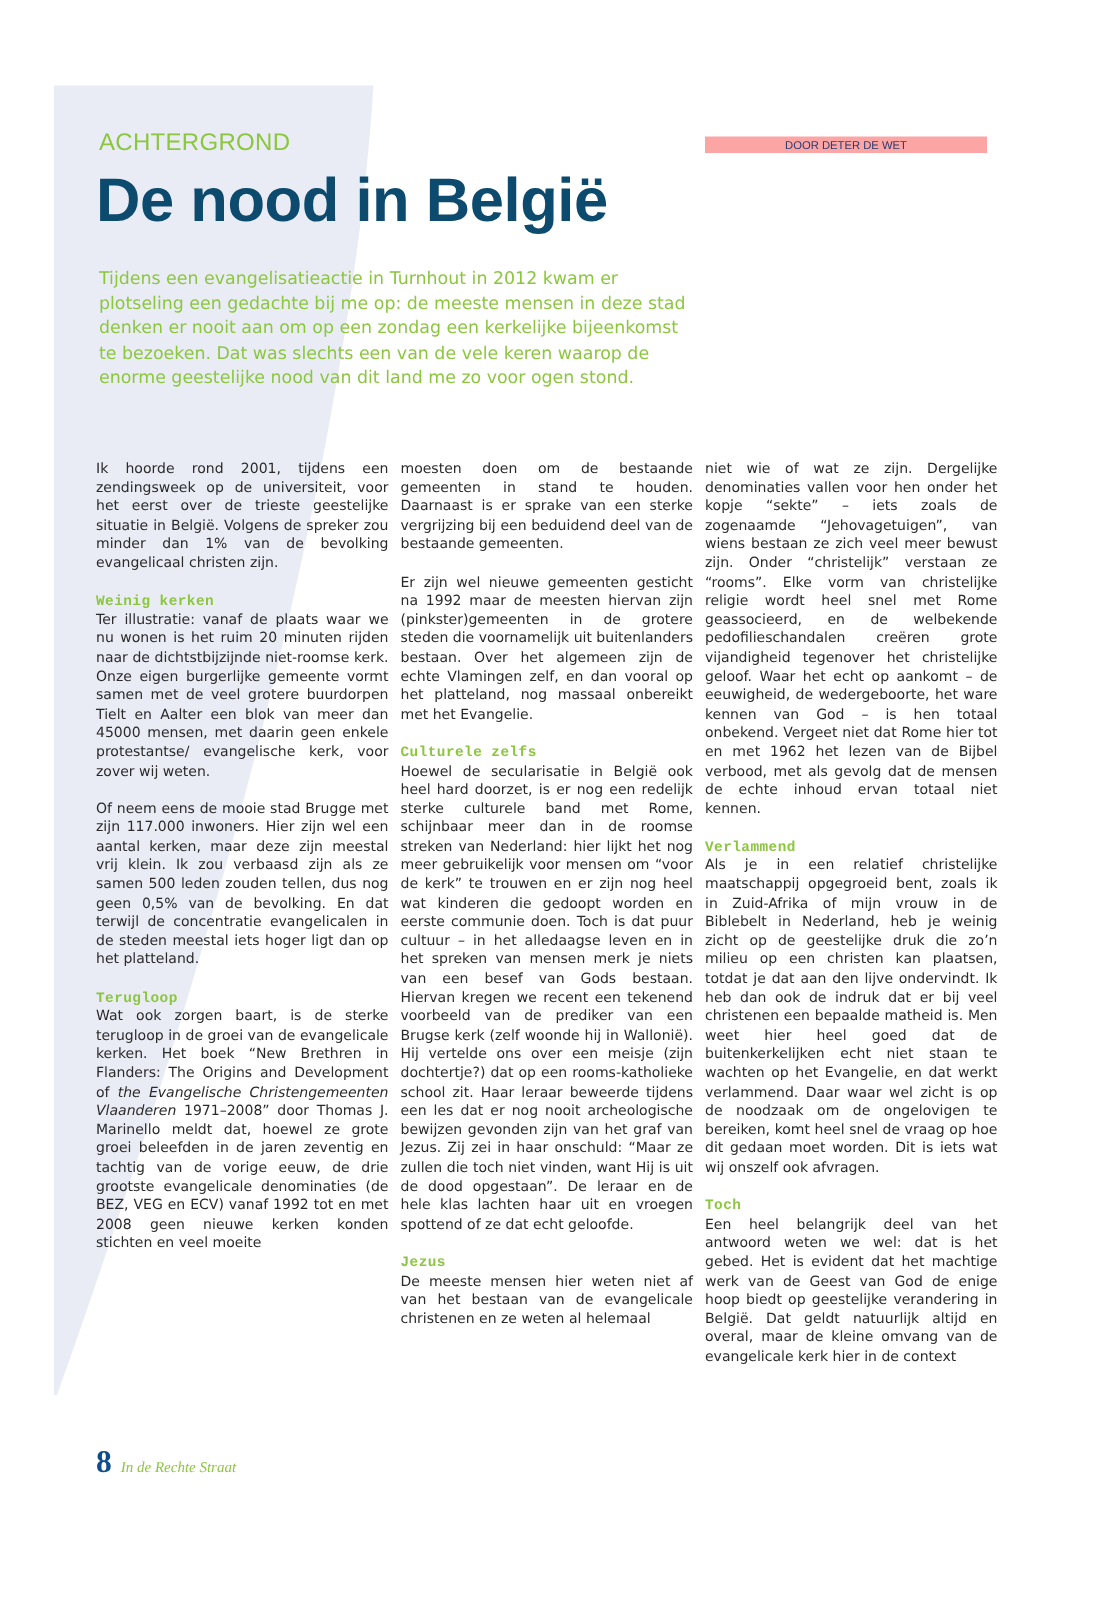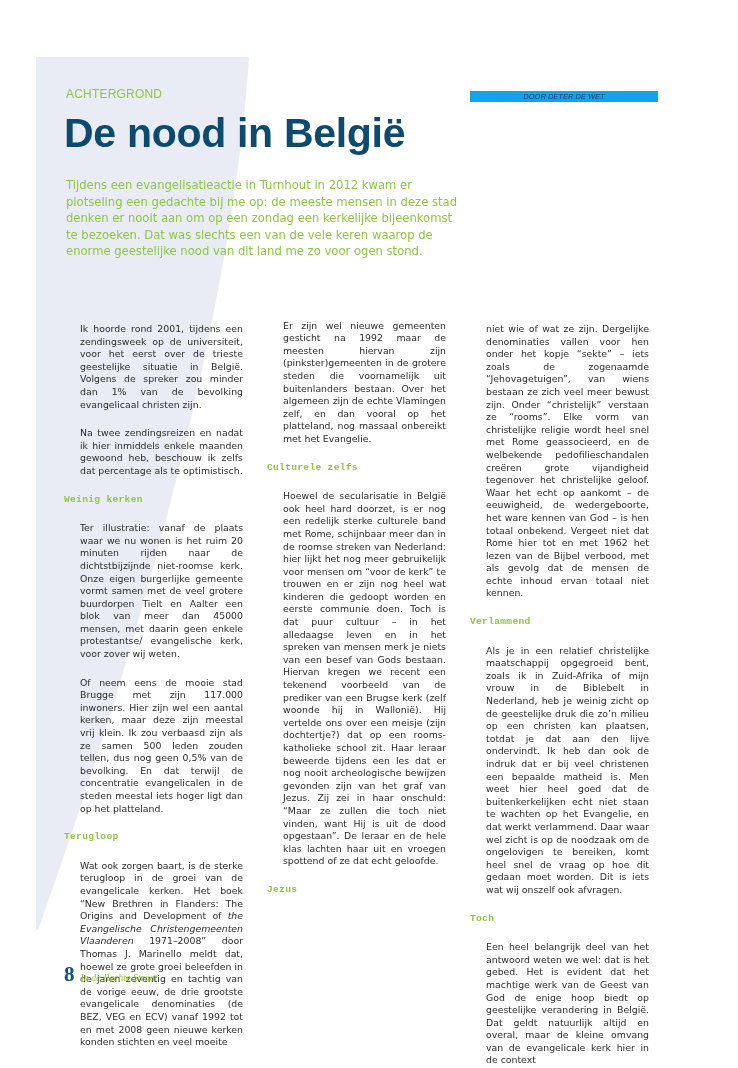--- a/index.html
+++ b/index.html
@@ -5,44 +5,44 @@
   html, body { margin:0; padding:0; }
   body {
     width:738px; height:1068px; background:#ffffff; position:relative; overflow:hidden;
     font-family: "DejaVu Sans", sans-serif;
   }
   .bg-wedge {
     position:absolute; left:0; top:0; width:738px; height:1068px; z-index:0;
   }
   .section-label {
     position:absolute; left:66px; top:87px; font-family:"Liberation Sans", sans-serif;
-    font-size:12px; color:#8cc63f; letter-spacing:0.2px; z-index:1;
+    font-size:16px; color:#8cc63f; letter-spacing:0.2px; z-index:1;
   }
   .byline {
-    position:absolute; left:470px; top:91px; width:188px; height:11px; background:#0ea5e9;
+    position:absolute; left:470px; top:91px; width:188px; height:11px; background:#fca5a5;
     font-family:"Liberation Sans", sans-serif; font-size:7.5px; color:#2b3a6e; text-align:center;
-    line-height:11px; z-index:1;font-style:italic;
+    line-height:11px; z-index:1;
   }
   .title {
     position:absolute; left:64px; top:110px; font-family:"Liberation Sans", sans-serif;
     font-size:41px; color:#0c4a6e; z-index:1; letter-spacing:-0.3px;
   }
   .intro {
     position:absolute; left:66px; top:177px; width:400px; font-family:"DejaVu Sans", sans-serif;
     font-weight:normal; font-size:11.6px; line-height:16.6px; color:#8cc63f; z-index:1;
   }
   .col {
     position:absolute; top:307px; width:195px; z-index:1;
     font-family:"DejaVu Sans", sans-serif; font-size:9.35px; line-height:12.6px; color:#2a2a2a;
     text-align:justify; hyphens:manual;
   }
   .col1 { left:64px; }
   .col2 { left:267px; }
   .col3 { left:470px; }
-  .col p { margin:16px; }
+  .col p { margin:0; }
   .col p.gap { margin-top:12.6px; }
   .col h3 {
     margin:12.6px 0 0 0; font-size:9.6px; line-height:12.6px; color:#8cc63f; font-weight:bold;
     font-family:Liberation Mono, monospace; letter-spacing:0.3px;
   }
   .footer {
     position:absolute; left:64px; top:962px; z-index:1; display:flex; align-items:baseline; gap:6px;
   }
   .page-num { font-family:"Liberation Serif", serif; font-weight:bold; font-size:21px; color:#0f4c8f; }
   .mag-name { font-family:"Liberation Serif", serif; font-size:10px; color:#8cc63f;font-style:italic; }
@@ -54,33 +54,34 @@
   <path d="M36 57 L249 57 C 236 260, 170 560, 38 930 L36 930 Z" fill="#e9ecf4"></path>
 </svg>
 
 <div class="section-label">ACHTERGROND</div>
 <div class="byline">DOOR DETER DE WET</div>
 <h1 class="title" style="margin:0;">De nood in België</h1>
 <div class="intro">Tijdens een evangelisatieactie in Turnhout in 2012 kwam er plotseling een gedachte bij me op: de meeste mensen in deze stad denken er nooit aan om op een zondag een kerkelijke bijeenkomst te bezoeken. Dat was slechts een van de vele keren waarop de enorme geestelijke nood van dit land me zo voor ogen stond.</div>
 
 <div class="col col1">
   <p>Ik hoorde rond 2001, tijdens een zendingsweek op de universiteit, voor het eerst over de trieste geestelijke situatie in België. Volgens de spreker zou minder dan 1% van de bevolking evangelicaal christen zijn.</p>
-  <p>Na twee zendingsreizen en nadat ik hier inmiddels enkele maanden gewoond heb, beschouw ik zelfs dat percentage als te optimistisch.</p>
   <h3>Weinig kerken</h3>
   <p>Ter illustratie: vanaf de plaats waar we nu wonen is het ruim 20 minuten rijden naar de dichtstbijzijnde niet-roomse kerk. Onze eigen burgerlijke gemeente vormt samen met de veel grotere buurdorpen Tielt en Aalter een blok van meer dan 45000 mensen, met daarin geen enkele protestantse/ evangelische kerk, voor zover wij weten.</p>
   <p class="gap">Of neem eens de mooie stad Brugge met zijn 117.000 inwoners. Hier zijn wel een aantal kerken, maar deze zijn meestal vrij klein. Ik zou verbaasd zijn als ze samen 500 leden zouden tellen, dus nog geen 0,5% van de bevolking. En dat terwijl de concentratie evangelicalen in de steden meestal iets hoger ligt dan op het platteland.</p>
   <h3>Terugloop</h3>
   <p><span>Wat ook zorgen baart, is de sterke terugloop in de groei van de evangelicale kerken. Het boek “New Brethren in Flanders: The Origins and Development of </span><em>the Evangelische Christengemeenten Vlaanderen</em><span> 1971–2008” door Thomas J. Marinello meldt dat, hoewel ze grote groei beleefden in de jaren zeventig en tachtig van de vorige eeuw, de drie grootste evangelicale denominaties (de BEZ, VEG en ECV) vanaf 1992 tot en met 2008 geen nieuwe kerken konden stichten en veel moeite</span></p>
 </div>
 
 <div class="col col2">
+  <p>moesten doen om de bestaande gemeenten in stand te houden. Daarnaast is er sprake van een sterke vergrijzing bij een beduidend deel van de bestaande gemeenten.</p>
   <p class="gap">Er zijn wel nieuwe gemeenten gesticht na 1992 maar de meesten hiervan zijn (pinkster)gemeenten in de grotere steden die voornamelijk uit buitenlanders bestaan. Over het algemeen zijn de echte Vlamingen zelf, en dan vooral op het platteland, nog massaal onbereikt met het Evangelie.</p>
   <h3>Culturele zelfs</h3>
   <p>Hoewel de secularisatie in België ook heel hard doorzet, is er nog een redelijk sterke culturele band met Rome, schijnbaar meer dan in de roomse streken van Nederland: hier lijkt het nog meer gebruikelijk voor mensen om “voor de kerk” te trouwen en er zijn nog heel wat kinderen die gedoopt worden en eerste communie doen. Toch is dat puur cultuur – in het alledaagse leven en in het spreken van mensen merk je niets van een besef van Gods bestaan. Hiervan kregen we recent een tekenend voorbeeld van de prediker van een Brugse kerk (zelf woonde hij in Wallonië). Hij vertelde ons over een meisje (zijn dochtertje?) dat op een rooms-katholieke school zit. Haar leraar beweerde tijdens een les dat er nog nooit archeologische bewijzen gevonden zijn van het graf van Jezus. Zij zei in haar onschuld: “Maar ze zullen die toch niet vinden, want Hij is uit de dood opgestaan”. De leraar en de hele klas lachten haar uit en vroegen spottend of ze dat echt geloofde.</p>
   <h3>Jezus</h3>
+  <p>De meeste mensen hier weten niet af van het bestaan van de evangelicale christenen en ze weten al helemaal</p>
 </div>
 
 <div class="col col3">
   <p>niet wie of wat ze zijn. Dergelijke denominaties vallen voor hen onder het kopje “sekte” – iets zoals de zogenaamde “Jehovagetuigen”, van wiens bestaan ze zich veel meer bewust zijn. Onder “christelijk” verstaan ze “rooms”. Elke vorm van christelijke religie wordt heel snel met Rome geassocieerd, en de welbekende pedofilieschandalen creëren grote vijandigheid tegenover het christelijke geloof. Waar het echt op aankomt – de eeuwigheid, de wedergeboorte, het ware kennen van God – is hen totaal onbekend. Vergeet niet dat Rome hier tot en met 1962 het lezen van de Bijbel verbood, met als gevolg dat de mensen de echte inhoud ervan totaal niet kennen.</p>
   <h3>Verlammend</h3>
   <p>Als je in een relatief christelijke maatschappij opgegroeid bent, zoals ik in Zuid-Afrika of mijn vrouw in de Biblebelt in Nederland, heb je weinig zicht op de geestelijke druk die zo’n milieu op een christen kan plaatsen, totdat je dat aan den lijve ondervindt. Ik heb dan ook de indruk dat er bij veel christenen een bepaalde matheid is. Men weet hier heel goed dat de buitenkerkelijken echt niet staan te wachten op het Evangelie, en dat werkt verlammend. Daar waar wel zicht is op de noodzaak om de ongelovigen te bereiken, komt heel snel de vraag op hoe dit gedaan moet worden. Dit is iets wat wij onszelf ook afvragen.</p>
   <h3>Toch</h3>
   <p>Een heel belangrijk deel van het antwoord weten we wel: dat is het gebed. Het is evident dat het machtige werk van de Geest van God de enige hoop biedt op geestelijke verandering in België. Dat geldt natuurlijk altijd en overal, maar de kleine omvang van de evangelicale kerk hier in de context</p>
 </div>
 

